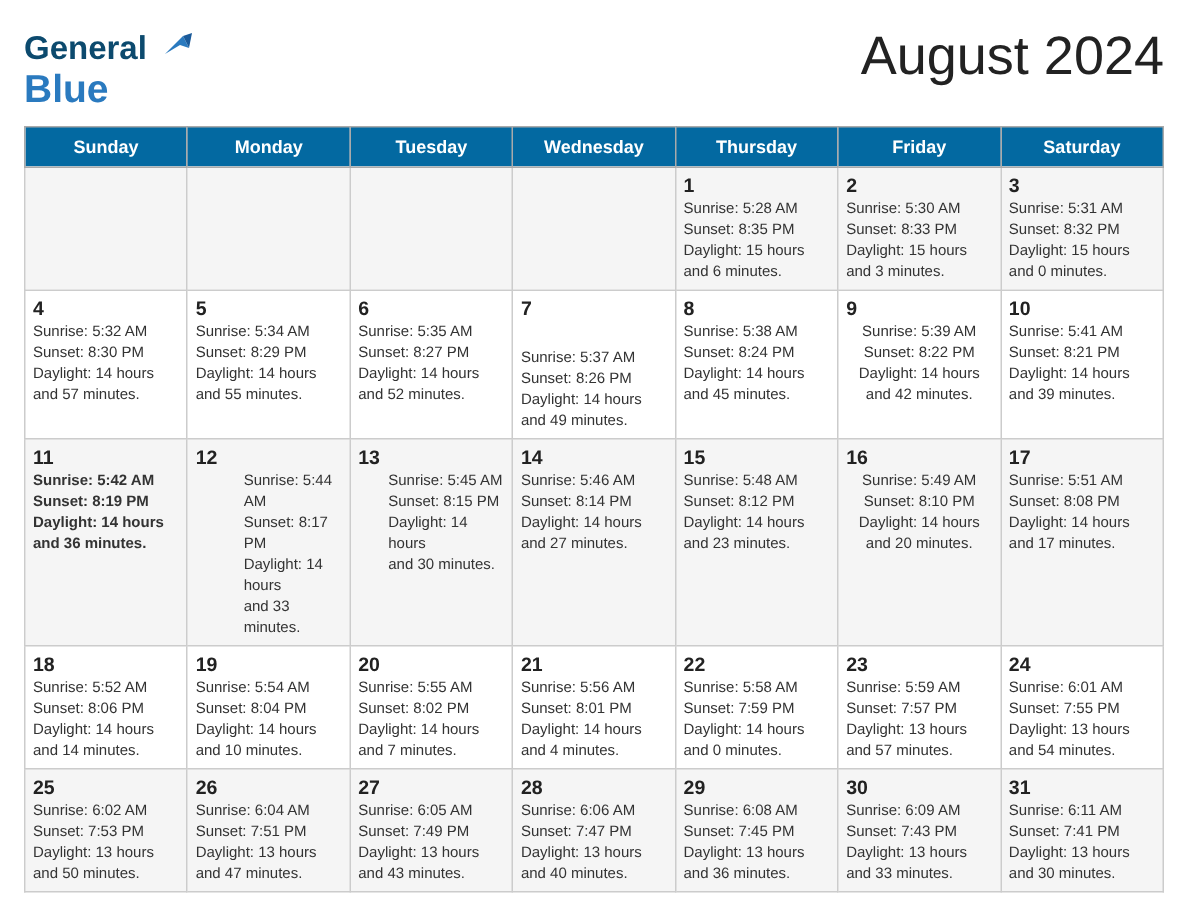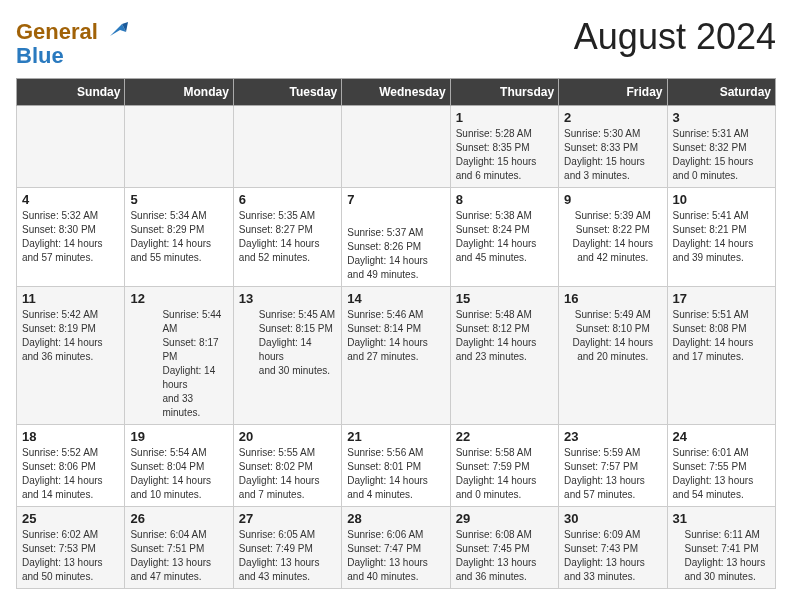--- a/index.html
+++ b/index.html
@@ -31,26 +31,26 @@
     .location {
       font-size: 16px;
       color: #444;
     }
     table {
       width: 100%;
       border-collapse: collapse;
       table-layout: fixed;
     }
     thead tr th {
-      background-color: #404040;
+      background-color: #0369a1;
       color: #fff;
       font-size: 12px;
       font-weight: bold;
       padding: 6px 4px;
-      text-align: right;
+      text-align: center;
       border: 1px solid #aaa;
     }
     tbody tr td {
       border: 1px solid #ccc;
       vertical-align: top;
       padding: 4px 5px;
       font-size: 10px;
       color: #222;
       height: 80px;
       background: #fff;
@@ -74,31 +74,31 @@
       background: #f9f9f9;
     }
   </style>
 </head>
 <body>
 
 <div class="header">
   <div class="logo">
     <div>
       <div style="display:flex;align-items:center;">
-        <div style="font-size:22px;font-weight:bold;color:#a16207;line-height:1.1;">
+        <div style="font-size:22px;font-weight:bold;color:#0c4a6e;line-height:1.1;">
           <span>General</span>
         </div>
         <div style="margin-left:4px;">
           <svg width="28" height="28" viewBox="0 0 28 28">
             <polygon points="8,20 20,8 24,16 18,14" fill="#2a7abf"></polygon>
             <polygon points="20,8 26,6 24,16" fill="#1a5a9a"></polygon>
           </svg>
         </div>
       </div>
-      <div style="font-size:22px;font-weight:bold;color:#2a7abf;line-height:1.1;margin-top:-4px;">Blue</div>
+      <div style="font-size:26px;font-weight:bold;color:#2a7abf;line-height:1.1;margin-top:-4px;">Blue</div>
     </div>
   </div>
   <div class="title-block">
     <div class="month-year">August 2024</div>
   </div>
 </div>
 
 <table>
   <thead>
     <tr>
@@ -186,21 +186,21 @@
           <span class="day-num">10</span>
           <div class="day-info" style="white-space: pre-line;">Sunrise: 5:41 AM
 Sunset: 8:21 PM
 Daylight: 14 hours
 and 39 minutes.</div>
         </td>
       </tr>
       <tr>
         <td>
           <span class="day-num">11</span>
-          <div class="day-info" style="white-space: pre-line;">Sunrise: 5:42 AM
+          <div class="day-info" style="white-space: pre-line; font-weight: bold;">Sunrise: 5:42 AM
 Sunset: 8:19 PM
 Daylight: 14 hours
 and 36 minutes.</div>
         </td>
         <td>
           <span class="day-num">12</span>
           <div class="day-info" style="white-space: pre-line; margin-left: 32px;">Sunrise: 5:44 AM
 Sunset: 8:17 PM
 Daylight: 14 hours
 and 33 minutes.</div>
@@ -330,20 +330,20 @@
         </td>
         <td>
           <span class="day-num">30</span>
           <div class="day-info" style="white-space: pre-line;">Sunrise: 6:09 AM
 Sunset: 7:43 PM
 Daylight: 13 hours
 and 33 minutes.</div>
         </td>
         <td>
           <span class="day-num">31</span>
-          <div class="day-info" style="white-space: pre-line; margin-left: 12px;">Sunrise: 6:11 AM
+          <div class="day-info" style="white-space: pre-line;">Sunrise: 6:11 AM
 Sunset: 7:41 PM
 Daylight: 13 hours
 and 30 minutes.</div>
         </td>
       </tr>
     </tbody>
 </table>
 
 </body></html>

